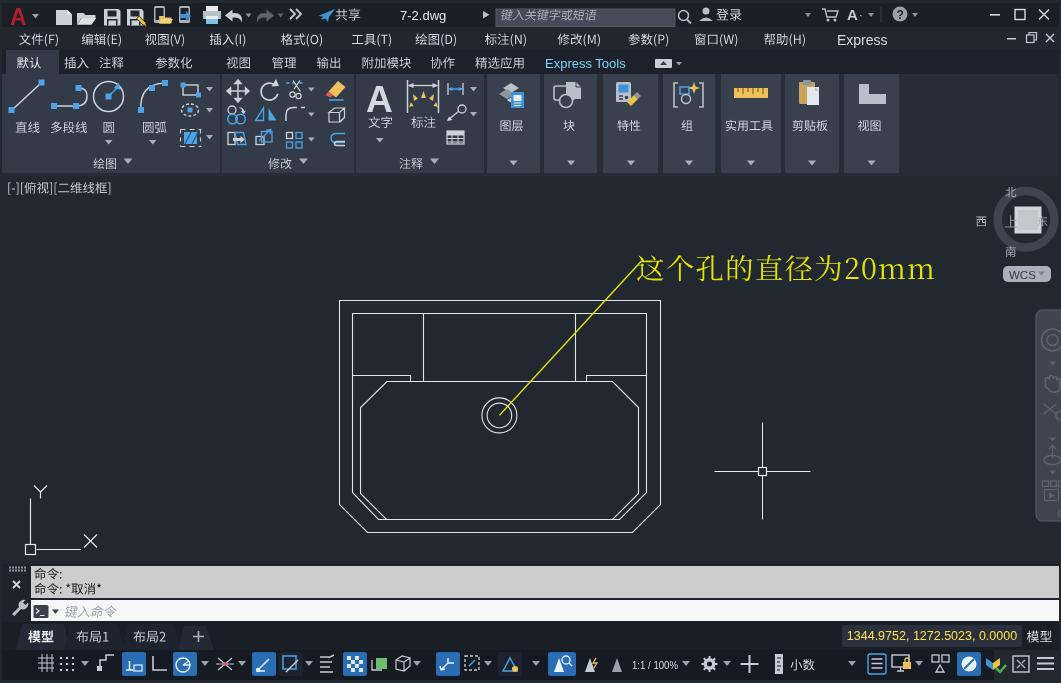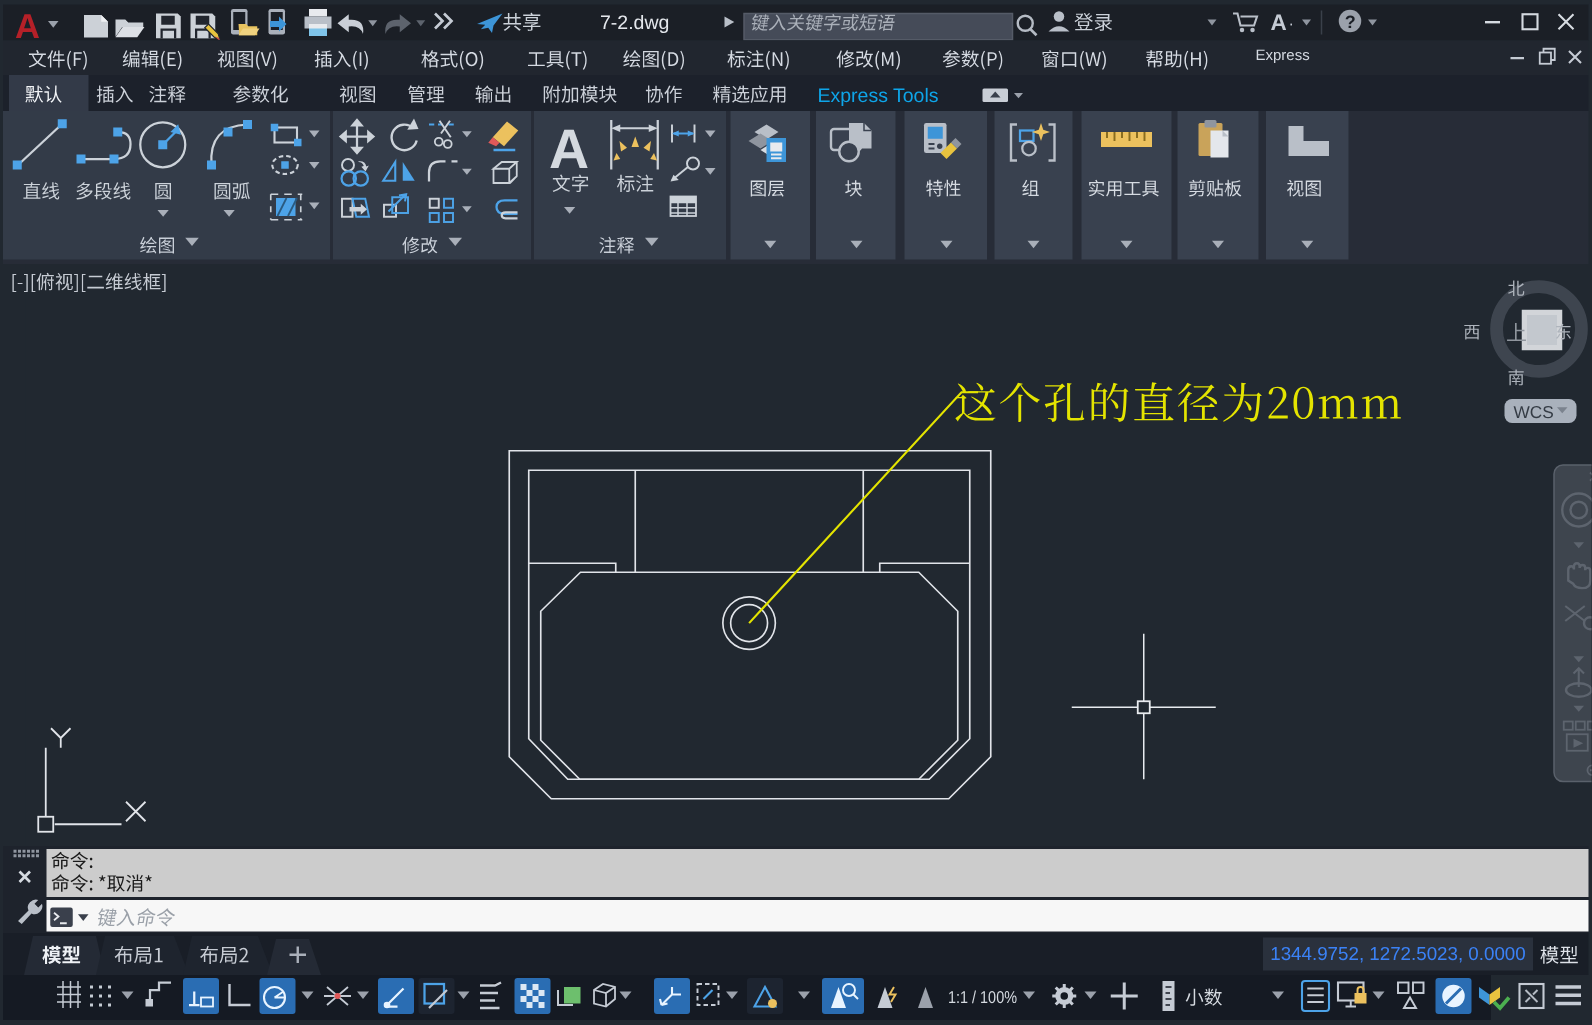--- a/index.html
+++ b/index.html
@@ -4,24 +4,24 @@
 <style>
   * { margin:0; padding:0; box-sizing:border-box; }
   html,body { width:1061px; height:683px; overflow:hidden; }
   body { font-family:"Liberation Sans", sans-serif; background:#212830; position:relative; }
   .abs { position:absolute; }
   #win { position:absolute; left:0; top:0; width:1061px; height:683px; background:#212830; }
 
   
   #titlebar { left:2px; top:3px; width:1057px; height:24px; background:#1b1f26; color:#cdd2da; }
   
-  #menubar { left:2px; top:27px; width:1057px; height:23px; background:#21262f; color:#d5dae2; font-size:10px; }
+  #menubar { left:2px; top:27px; width:1057px; height:23px; background:#21262f; color:#d5dae2; font-size:14px; }
   #menubar span { position:absolute; top:5px; }
   
-  #rtabs { left:2px; top:50px; width:1057px; height:24px; background:#1c212b; color:#0ea5e9; font-size:13px; }
+  #rtabs { left:2px; top:50px; width:1057px; height:24px; background:#1c212b; color:#7dd3fc; font-size:13px; }
   #rtabs span { position:absolute; top:5.5px; }
   #rtabs .active { background:#333a48; color:#fff; top:0; height:24px; padding-top:4px; }
   
   #ribbon { left:2px; top:74px; width:1057px; height:102px; background:#272c37; }
   .panel { position:absolute; top:0; height:99px; background:#333b48; }
   .bigpanel { position:absolute; top:0; height:99px; background:#39414f; }
 
   
   #draw { left:17px; top:176px; width:1057px; height:388px; background:#212830; }
   
@@ -465,21 +465,21 @@
 
   <div id="laytabs" class="abs">
     <svg class="abs" style="left:0;top:0" width="230" height="28" viewBox="0 0 230 28">
       <path d="M14 28 L20 2 H62 L68 28 Z" fill="#242a35"></path>
       <path d="M62 28 L68 2 H114 L124 28 Z" fill="#1e242e"></path>
       <path d="M120 28 L126 2 H170 L180 28 Z" fill="#1e242e"></path>
       <path d="M176 28 L182 4 H204 L212 28 Z" fill="#242a35"></path>
       <path d="M191 14.5 h11 m-5.5 -5.5 v11" stroke="#aab0ba" stroke-width="1.6"></path>
     </svg>
 
-    <span class="abs" style="left:840px;top:3px;width:180px;height:22px;background:#2a313d;color:#3b82f6;font-size:12.5px;text-align:center;line-height:22px">1344.9752, 1272.5023, 0.0000</span>
+    <span class="abs" style="left:840px;top:3px;width:180px;height:22px;background:#2a313d;color:#fde047;font-size:12.5px;text-align:center;line-height:22px">1344.9752, 1272.5023, 0.0000</span>
 
   </div>
 
   <div id="statusbar" class="abs">
     <svg class="abs" style="left:0;top:0" width="1057" height="30" viewBox="0 0 1057 30">
 
       <g stroke="#c5cbd4" stroke-width="1.3">
           <path d="M36 8 h16 M36 13 h16 M36 18 h16 M40 4 v18 M45 4 v18 M50 4 v18" stroke-width="1"></path>
         </g>
 

